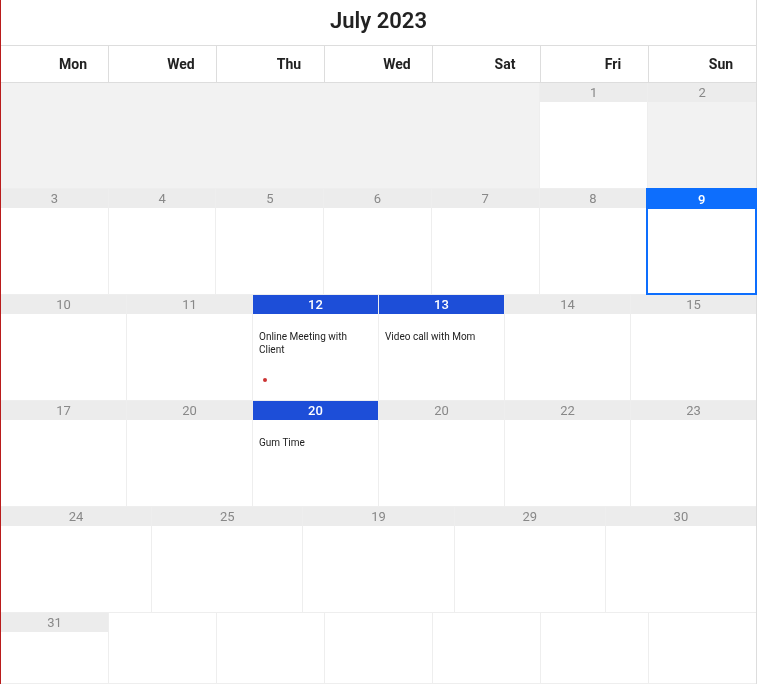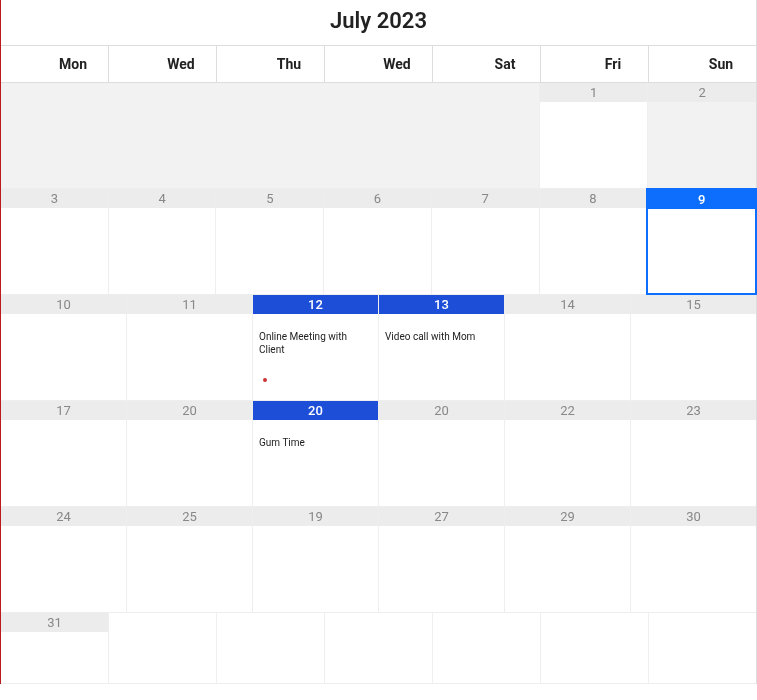--- a/index.html
+++ b/index.html
@@ -202,23 +202,20 @@
     <div class="day-cell">
         <span class="day-num">24</span>
       </div>
     <div class="day-cell">
         <span class="day-num">25</span>
       </div>
     <div class="day-cell">
         <span class="day-num">19</span>
       </div>
     <div class="day-cell">
-        <span class="day-num">27</span>
-      </div>
-    <div class="day-cell">
         <span class="day-num">29</span>
       </div>
     <div class="day-cell">
         <span class="day-num">30</span>
       </div>
   </div>
 
   <div class="week-row short">
     <div class="day-cell">
         <span class="day-num">31</span>

